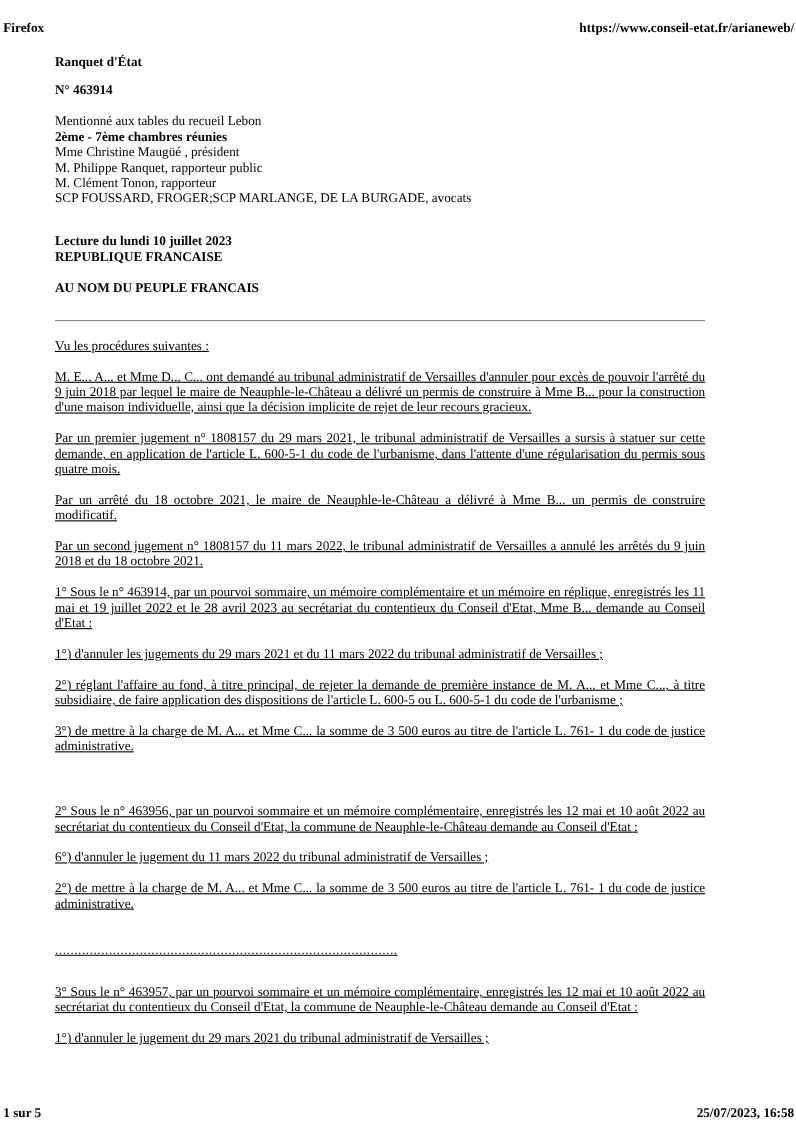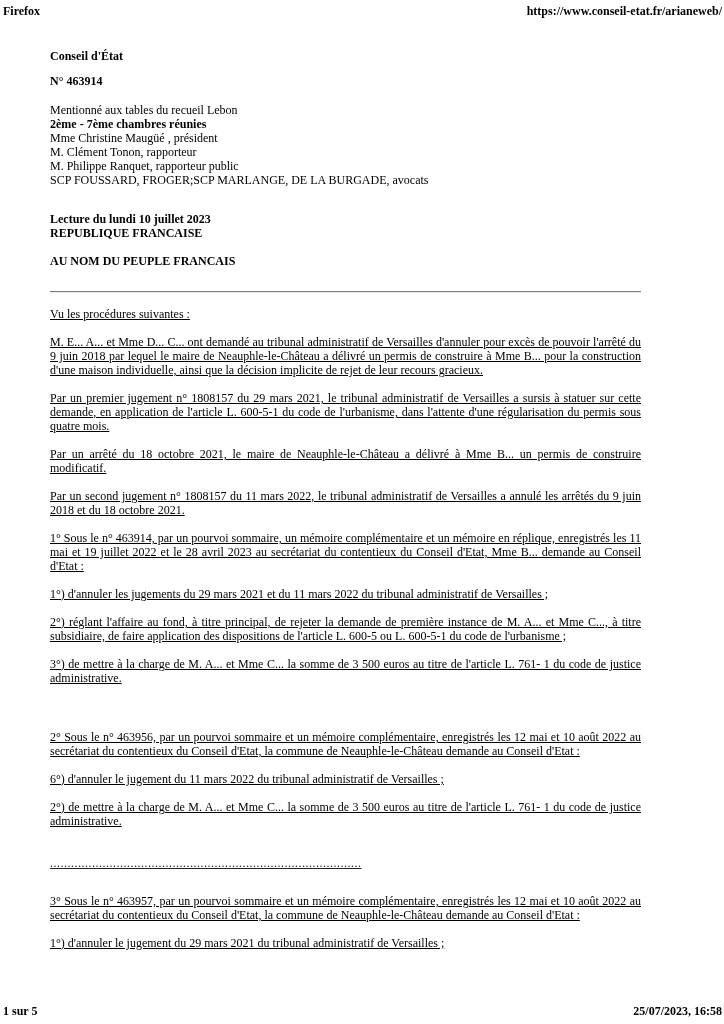--- a/index.html
+++ b/index.html
@@ -16,21 +16,21 @@
   .print-header, .print-footer {
     position: absolute;
     left: 3px;
     right: 2px;
     display: flex;
     justify-content: space-between;
     font-size: 12px;
     line-height: 14px;
     font-weight: bold;
   }
-  .print-header { top: 4px; }
+  .print-header { top: 18px; }
   .print-footer { bottom: 6px; }
 
   
   .content {
     position: absolute;
     left: 50px;
     top: 49px;
     width: 591px;
     font-size: 12px;
     line-height: 14px;
@@ -65,27 +65,27 @@
 <body>
 
 <div class="page">
 
   <div class="print-header">
     <span>Firefox</span>
     <span>https://www.conseil-etat.fr/arianeweb/</span>
   </div>
 
   <div class="content">
-    <p class="bold court">Conseil d'État</p>
+    <p class="bold court">Ranquet d'État</p>
     <p class="bold case-no">N° 463914</p>
     <p>Mentionné aux tables du recueil Lebon</p>
     <p class="bold right">2ème - 7ème chambres réunies</p>
     <p>Mme Christine Maugüé , président</p>
+    <p>M. Philippe Ranquet, rapporteur public</p>
     <p>M. Clément Tonon, rapporteur</p>
-    <p>M. Philippe Ranquet, rapporteur public</p>
     <p>SCP FOUSSARD, FROGER;SCP MARLANGE, DE LA BURGADE, avocats</p>
     <p class="bold reading-date">Lecture du lundi 10 juillet 2023</p>
     <p class="bold center">REPUBLIQUE FRANCAISE</p>
     <p class="bold center republic-sub">AU NOM DU PEUPLE FRANCAIS</p>
     <hr class="separator">
     <div id="body-container">
         <p class="para">Vu les procédures suivantes :</p>
         <p class="para">M. E... A... et Mme D... C... ont demandé au tribunal administratif de Versailles d'annuler pour excès de pouvoir l'arrêté du 9 juin 2018 par lequel le maire de Neauphle-le-Château a délivré un permis de construire à Mme B... pour la construction d'une maison individuelle, ainsi que la décision implicite de rejet de leur recours gracieux.</p>
         <p class="para">Par un premier jugement n° 1808157 du 29 mars 2021, le tribunal administratif de Versailles a sursis à statuer sur cette demande, en application de l'article L. 600-5-1 du code de l'urbanisme, dans l'attente d'une régularisation du permis sous quatre mois.</p>
         <p class="para">Par un arrêté du 18 octobre 2021, le maire de Neauphle-le-Château a délivré à Mme B... un permis de construire modificatif.</p>

